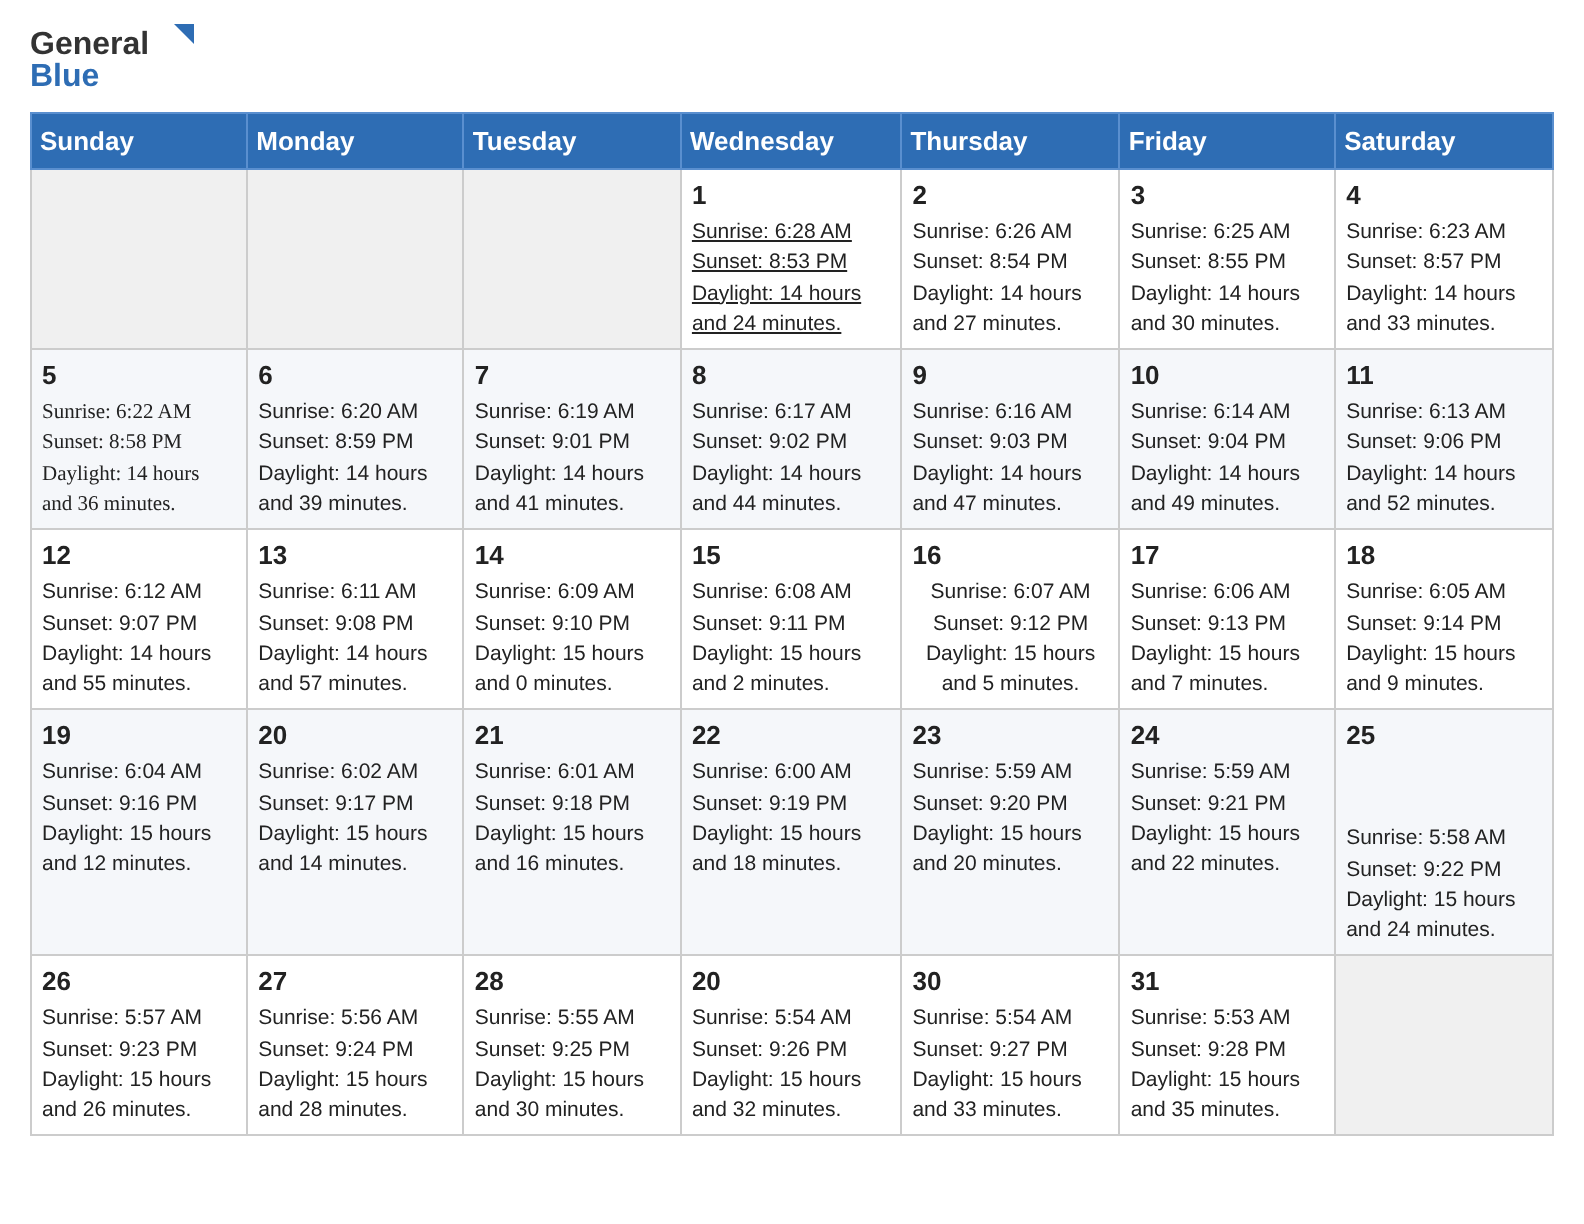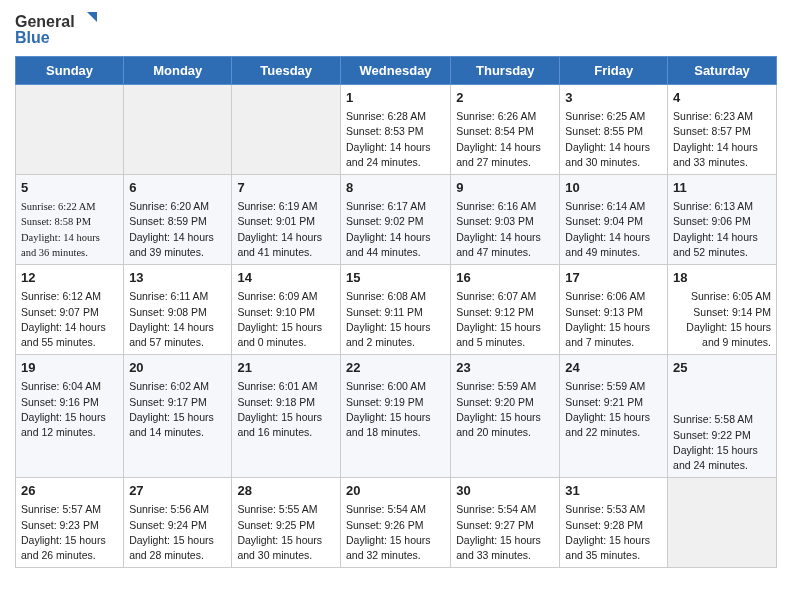--- a/index.html
+++ b/index.html
@@ -38,21 +38,21 @@
       width: 100%;
       border-collapse: collapse;
       border: 1px solid #bbb;
     }
     .calendar thead tr th {
       background-color: #2e6db4;
       color: #fff;
       font-size: 13px;
       font-weight: bold;
       padding: 6px 4px;
-      text-align: center;
+      text-align: left;
       border: 1px solid #5a8fcf;
     }
     .calendar tbody tr td {
       vertical-align: top;
       padding: 4px 5px;
       border: 1px solid #ccc;
       width: 113px;
       min-height: 80px;
       background: #fff;
       font-size: 10.5px;
@@ -107,21 +107,21 @@
         <th>Saturday</th>
       </tr>
   </thead>
   <tbody id="calendar-body">
   <tr>
         <td class="empty-cell"></td>
         <td class="empty-cell"></td>
         <td class="empty-cell"></td>
         <td>
           <span class="day-number">1</span>
-          <div class="day-info" style="white-space: pre-line;">Sunrise: 6:28 AM
+          <div class="day-info" style="white-space: pre-line; text-decoration: underline;">Sunrise: 6:28 AM
 Sunset: 8:53 PM
 Daylight: 14 hours
 and 24 minutes.</div>
         </td>
         <td>
           <span class="day-number">2</span>
           <div class="day-info" style="white-space: pre-line;">Sunrise: 6:26 AM
 Sunset: 8:54 PM
 Daylight: 14 hours
 and 27 minutes.</div>
@@ -216,35 +216,35 @@
         </td>
         <td>
           <span class="day-number">15</span>
           <div class="day-info" style="white-space: pre-line;">Sunrise: 6:08 AM
 Sunset: 9:11 PM
 Daylight: 15 hours
 and 2 minutes.</div>
         </td>
         <td>
           <span class="day-number">16</span>
-          <div class="day-info" style="white-space: pre-line;">Sunrise: 6:07 AM
+          <div class="day-info" style="white-space: pre-line; text-align: center;">Sunrise: 6:07 AM
 Sunset: 9:12 PM
 Daylight: 15 hours
 and 5 minutes.</div>
         </td>
         <td>
           <span class="day-number">17</span>
           <div class="day-info" style="white-space: pre-line;">Sunrise: 6:06 AM
 Sunset: 9:13 PM
 Daylight: 15 hours
 and 7 minutes.</div>
         </td>
         <td>
           <span class="day-number">18</span>
-          <div class="day-info" style="white-space: pre-line; text-align: right;">Sunrise: 6:05 AM
+          <div class="day-info" style="white-space: pre-line;">Sunrise: 6:05 AM
 Sunset: 9:14 PM
 Daylight: 15 hours
 and 9 minutes.</div>
         </td>
       </tr>
       <tr>
         <td>
           <span class="day-number">19</span>
           <div class="day-info" style="white-space: pre-line;">Sunrise: 6:04 AM
 Sunset: 9:16 PM

